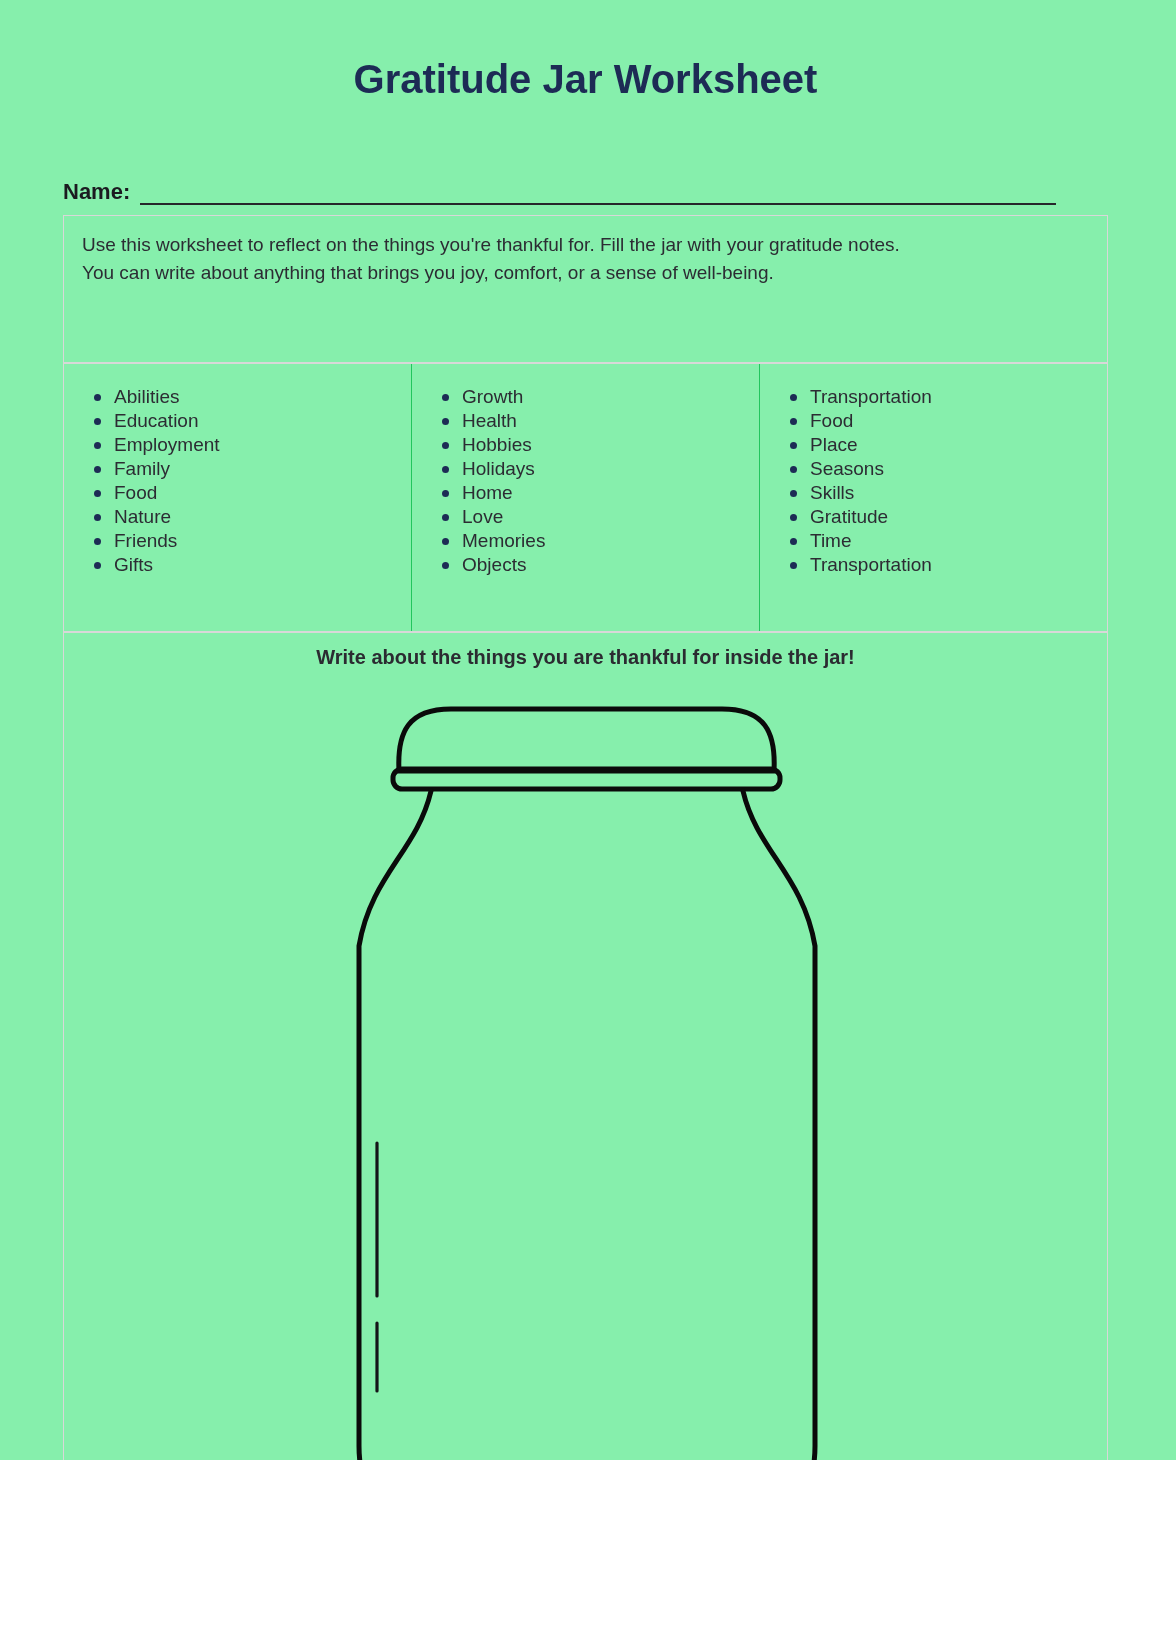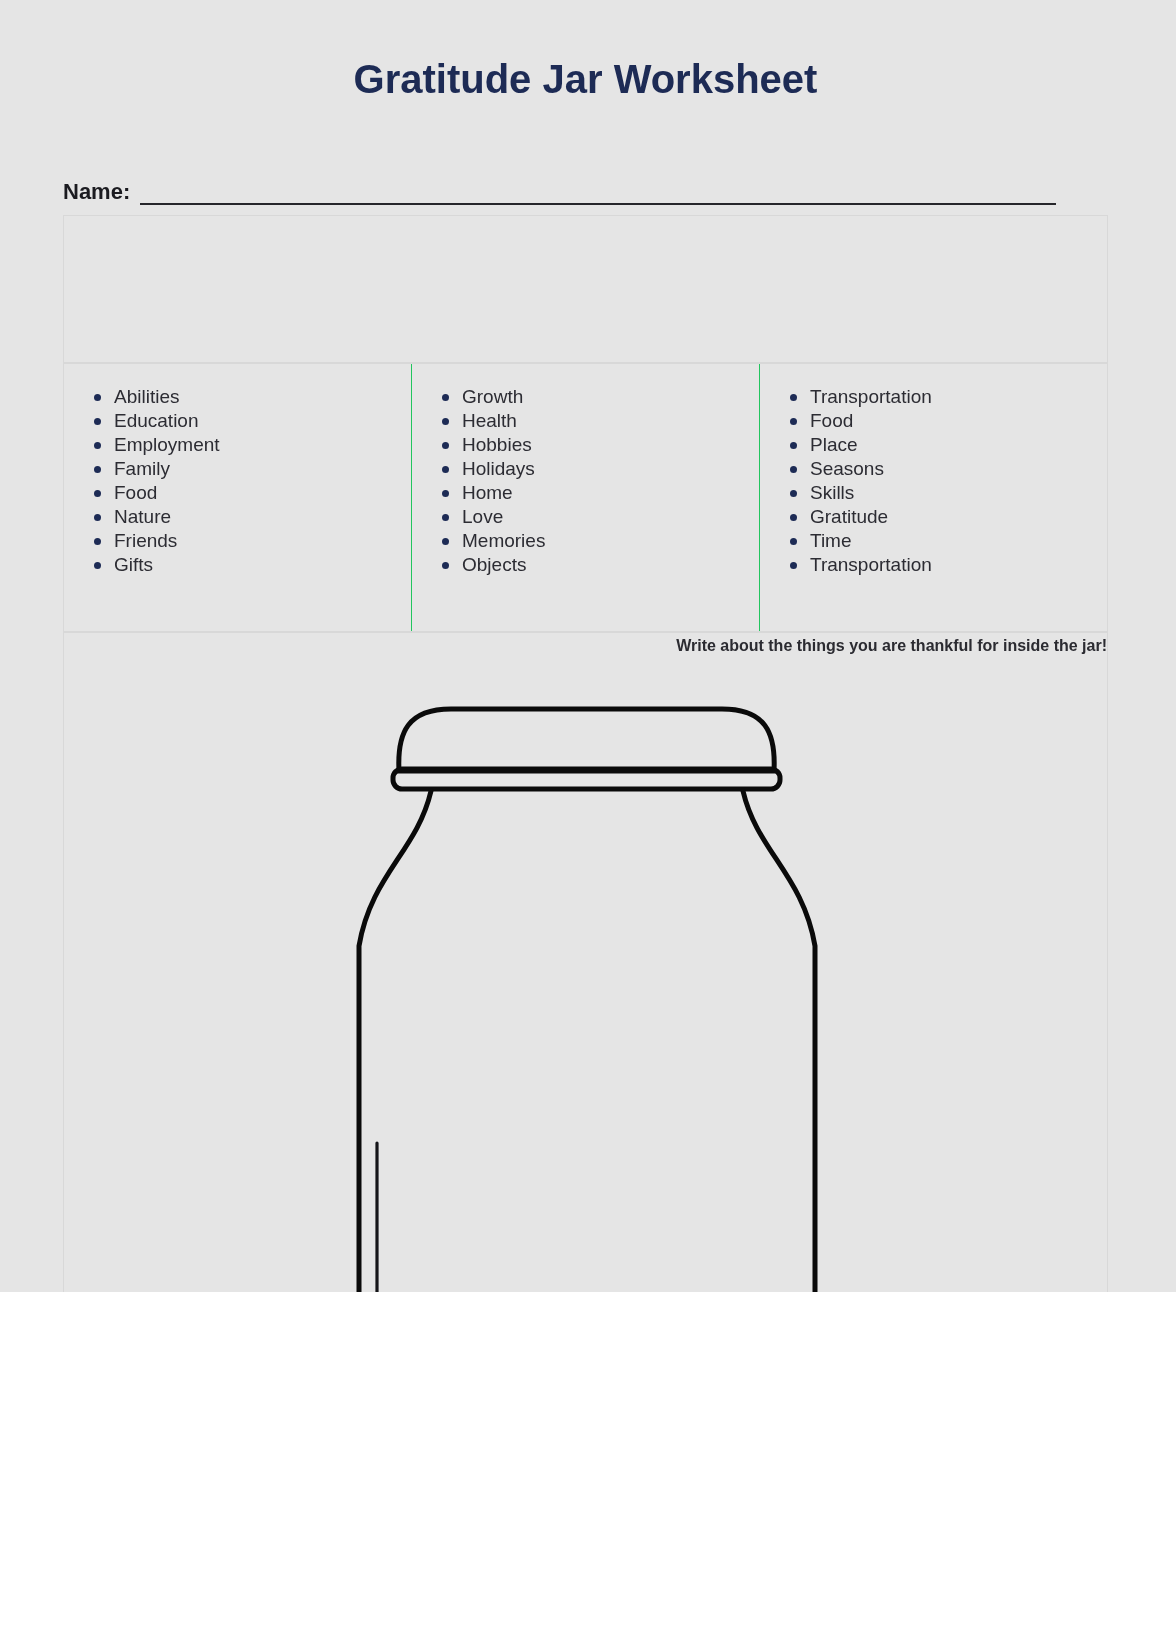--- a/index.html
+++ b/index.html
@@ -1,19 +1,19 @@
 <!DOCTYPE html>
 <html><head>
 <meta charset="utf-8">
 <style>
   html, body { margin:0; padding:0; background:#ffffff; }
   .page {
     position:relative;
-    width:1176px; height:1292px;
-    background:#e5e5e5;
+    width:1176px; height:1460px;
+    background:#86efac;
     font-family:"Liberation Sans", sans-serif;
     overflow:hidden;
   }
 
   
   .title {
     position:absolute; top:57px; left:63px; width:1045px; margin:0;
     text-align:center;
     font-size:40px; font-weight:700; color:#1d2b55;
     letter-spacing:0px;
@@ -50,40 +50,42 @@
     font-size:19px; line-height:24px; color:#2c2c33;
   }
   .bullet { width:7px; height:7px; border-radius:50%; background:#1d2b55; flex:0 0 auto; }
 
   
   .jar-box {
     position:absolute; top:632px; left:63px; width:1045px; height:937px;
     box-sizing:border-box; border:1px solid #d8d8d8;
   }
   .jar-heading {
-    margin-top:4px; text-align:right;
-    font-size:16px; font-weight:700; color:#2b2b31;
+    margin-top:13px; text-align:center;
+    font-size:20px; font-weight:700; color:#2b2b31;
   }
   svg.jar { position:absolute; left:277px; top:68px; }
   .jar-stroke { fill:none; stroke:#0a0a0a; stroke-width:5; }
   .jar-highlight { stroke:#141418; stroke-width:3.2; stroke-linecap:round; }
 </style>
 </head>
 <body>
 
 <div class="page">
 
   <h1 class="title">Gratitude Jar Worksheet</h1>
 
   <div class="name-row">
     <span class="name-label">Name:</span>
     <span class="name-line"></span>
   </div>
 
   <div class="intro-box">
+    <div>Use this worksheet to reflect on the things you're thankful for. Fill the jar with your gratitude notes.</div>
+    <div>You can write about anything that brings you joy, comfort, or a sense of well-being.</div>
     <div class="intro-spacer"></div>
   </div>
 
   <div class="lists-box">
     <div class="list-col">
       <ul class="insp">
         <li class="insp-item">
             <span class="bullet"></span>
             <span>Abilities</span>
           </li>

